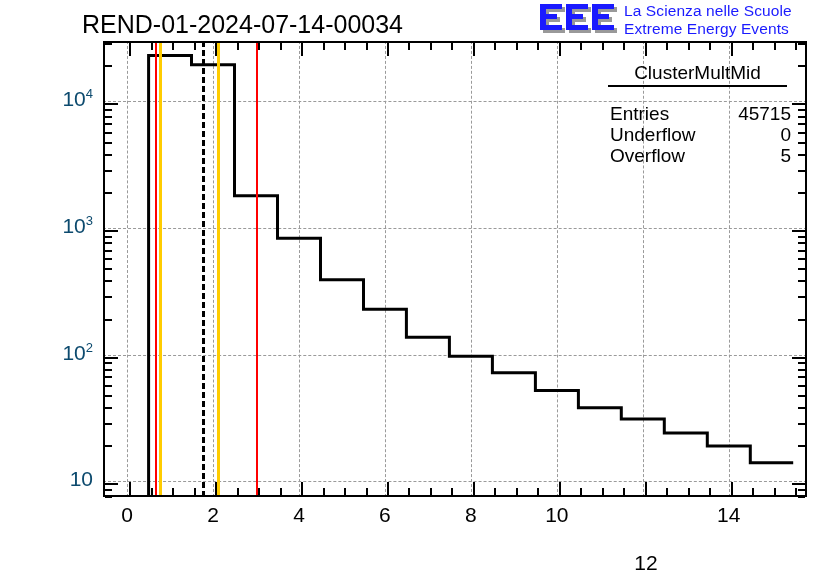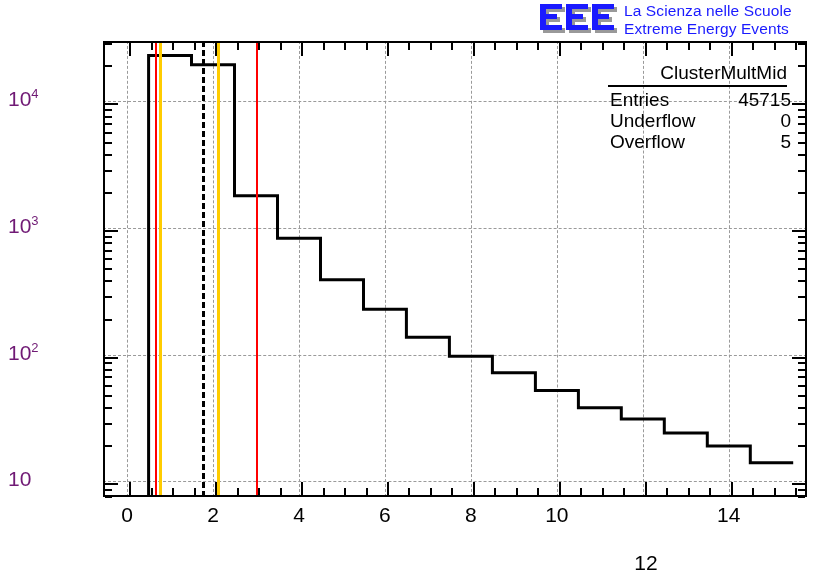--- a/index.html
+++ b/index.html
@@ -43,21 +43,21 @@
   .ytick-minor{left:0;width:7px;height:2px;}
   .ytick-major-r{right:0;width:13px;height:2px;}
   .ytick-minor-r{right:0;width:7px;height:2px;}
   .xtick-major{bottom:0;height:13px;width:2px;}
   .xtick-minor{bottom:0;height:7px;width:2px;}
   .xtick-major-t{top:0;height:13px;width:2px;}
   .xtick-minor-t{top:0;height:7px;width:2px;}
 
   
   .ylab{
-    position:absolute;right:0;text-align:left;font-size:21px;color:#701a75;white-space:nowrap;padding-left:8px;
+    position:absolute;right:0;text-align:right;font-size:21px;color:#0c4a6e;white-space:nowrap;
   }
   .ylab sup{font-size:13px;vertical-align:super;line-height:0;}
   .xlab{
     position:absolute;text-align:center;font-size:21px;color:#000;white-space:nowrap;
   }
   .xaxis-title{
     position:absolute;right:26px;top:530px;font-size:24px;color:#000;white-space:nowrap;
   }
 
   
@@ -68,32 +68,33 @@
   .vline.red{border-left:2px solid #ff0000;}
   .vline.orange{border-left:3px solid #ffcc00;}
   .vline.dashed{border-left:3px dashed #000000;}
 
   
   .statbox{
     position:absolute;left:600px;top:62px;width:195px;
     font-size:19px;color:#000;background:transparent;
   }
   .stat-title{
-    text-align:right;padding-bottom:1px;margin:0 8px 2px 8px;
+    text-align:center;padding-bottom:1px;margin:0 8px 16px 8px;
     border-bottom:2px solid #000;font-size:19px;
   }
   .stat-row{display:flex;justify-content:space-between;line-height:21px;padding:0 4px 0 10px;}
   .stat-key{text-align:left;}
   .stat-val{text-align:right;}
 </style>
 </head>
 <body>
 
 <div id="root-canvas">
 
+  <div class="plot-title">REND-01-2024-07-14-00034</div>
 
   <div class="eee-logo">
     <div class="eee-letters">
       <svg width="80" height="34" viewBox="0 0 80 34" xmlns="http://www.w3.org/2000/svg">
         <g fill="#999999">
           <rect x="5" y="4" width="22" height="5"></rect>
             <rect x="5" y="4" width="6" height="26"></rect>
           <rect x="5" y="14" width="17" height="5"></rect>
             <rect x="5" y="25" width="22" height="5"></rect>
           <rect x="31" y="4" width="22" height="5"></rect>

